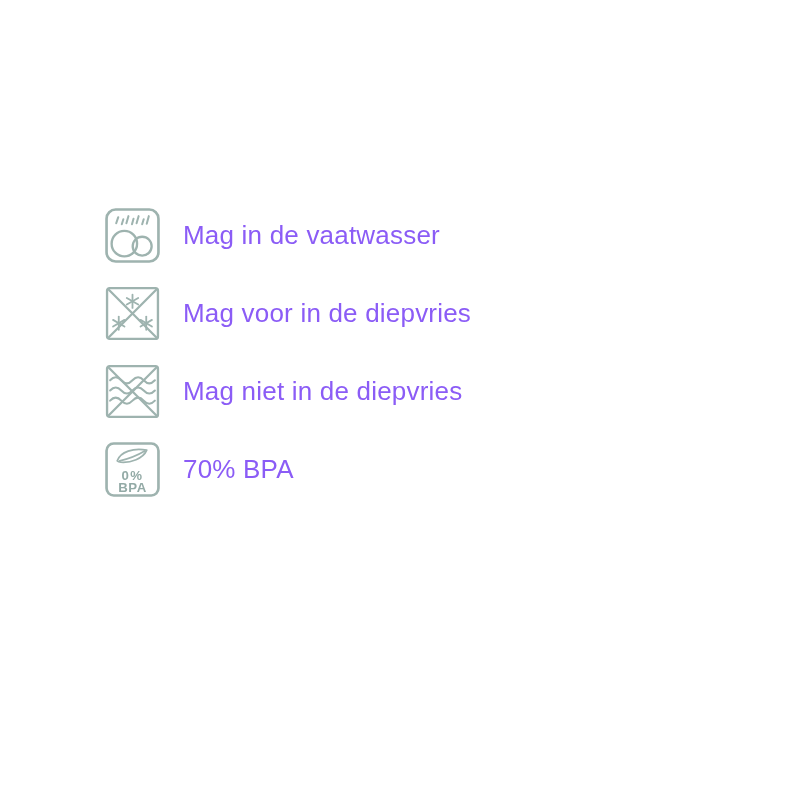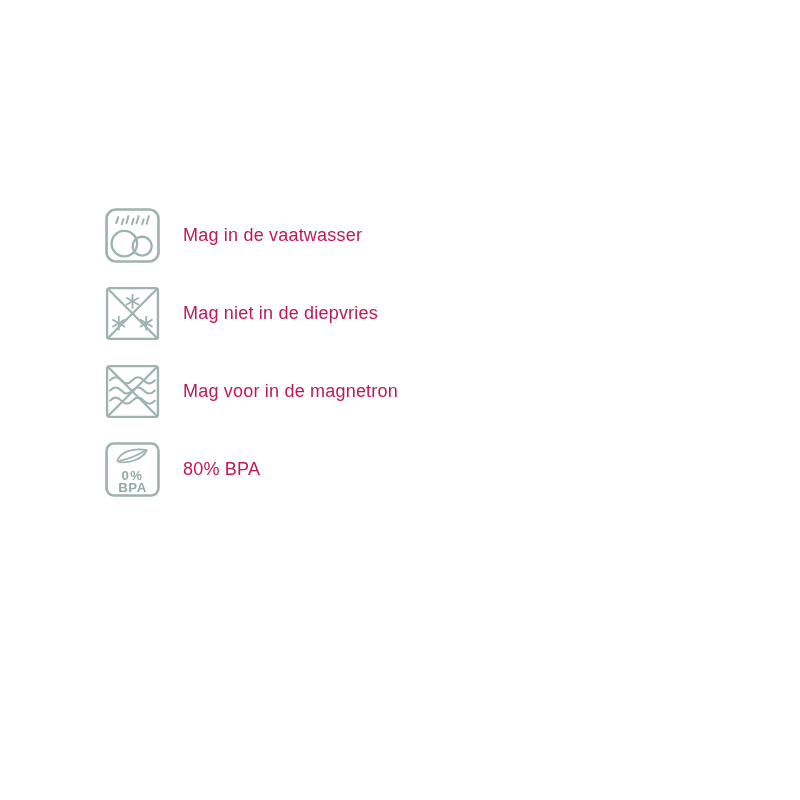--- a/index.html
+++ b/index.html
@@ -27,23 +27,23 @@
     height: 57px;
     flex: 0 0 57px;
   }
   .feature-icon svg {
     width: 57px;
     height: 57px;
     display: block;
   }
   .feature-label {
     margin-left: 22px;
-    font-size: 18px;
+    font-size: 26px;
     letter-spacing: 0.2px;
-    color: #be185d;
+    color: #8b5cf6;
     white-space: nowrap;
   }
   
   .ico-stroke {
     fill: none;
     stroke: #9EB3AF;
     stroke-linecap: round;
     stroke-linejoin: round;
   }
   .ico-text {
@@ -98,50 +98,50 @@
             <line x1="-5.6" y1="-3.2" x2="5.6" y2="3.2"></line>
             <line x1="-5.6" y1="3.2" x2="5.6" y2="-3.2"></line>
           </g>
         </g>
         <g class="ico-stroke" stroke-width="2.2">
           <line x1="4" y1="4" x2="52" y2="52"></line>
           <line x1="52" y1="4" x2="4" y2="52"></line>
         </g>
       </svg>
     </span>
-    <span class="feature-label">Mag niet in de diepvries</span>
+    <span class="feature-label">Mag voor in de diepvries</span>
   </div>
 
   <div class="feature-row">
     <span class="feature-icon">
       <svg viewBox="0 0 56 56">
         <rect class="ico-stroke" x="3" y="3" width="50" height="50" rx="2.5" stroke-width="2.3"></rect>
         <g class="ico-stroke" stroke-width="2">
           <path d="M6,17 q5.5,-6 11,0 t11,0 t11,0 t11,0"></path>
           <path d="M6,27 q5.5,-6 11,0 t11,0 t11,0 t11,0"></path>
           <path d="M6,37 q5.5,-6 11,0 t11,0 t11,0 t11,0"></path>
         </g>
         <g class="ico-stroke" stroke-width="2.2">
           <line x1="4" y1="4" x2="52" y2="52"></line>
           <line x1="52" y1="4" x2="4" y2="52"></line>
         </g>
       </svg>
     </span>
-    <span class="feature-label">Mag voor in de magnetron</span>
+    <span class="feature-label">Mag niet in de diepvries</span>
   </div>
 
 
   <div class="feature-row">
     <span class="feature-icon">
       <svg viewBox="0 0 56 56">
         <rect class="ico-stroke" x="2.5" y="2.5" width="51" height="51" rx="7" stroke-width="2.6"></rect>
         <g class="ico-stroke" stroke-width="1.7">
           <path d="M13,19.5 C16,10.5 29,6.5 42,9 C38.5,17.5 26,21.5 16.5,20.8 C15,20.6 13.8,20.2 13,19.5 Z"></path>
           <path d="M15.5,19.5 C24,17.5 33,14 40,9.8"></path>
         </g>
         <text class="ico-text" x="28" y="38" font-size="13" text-anchor="middle" letter-spacing="1.5">0%</text>
         <text class="ico-text" x="28" y="50.5" font-size="13" text-anchor="middle" letter-spacing="0.5">BPA</text>
       </svg>
     </span>
-    <span class="feature-label">80% BPA</span>
+    <span class="feature-label">70% BPA</span>
   </div>
 
 </div>
 
 </body></html>

